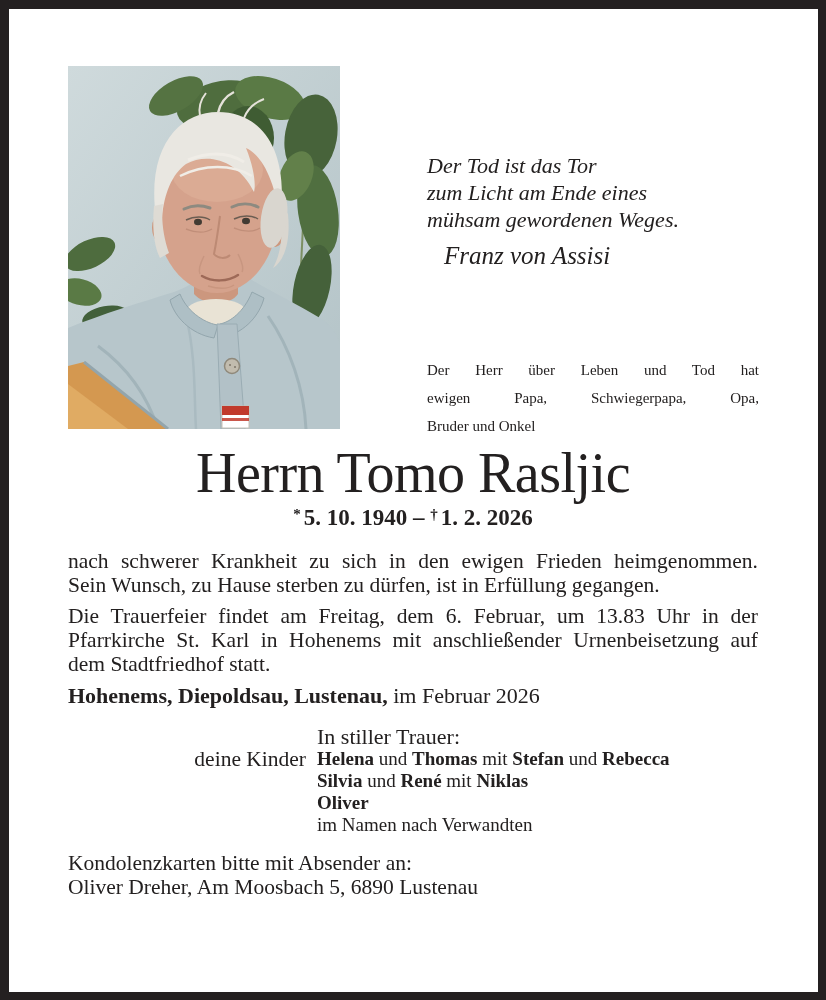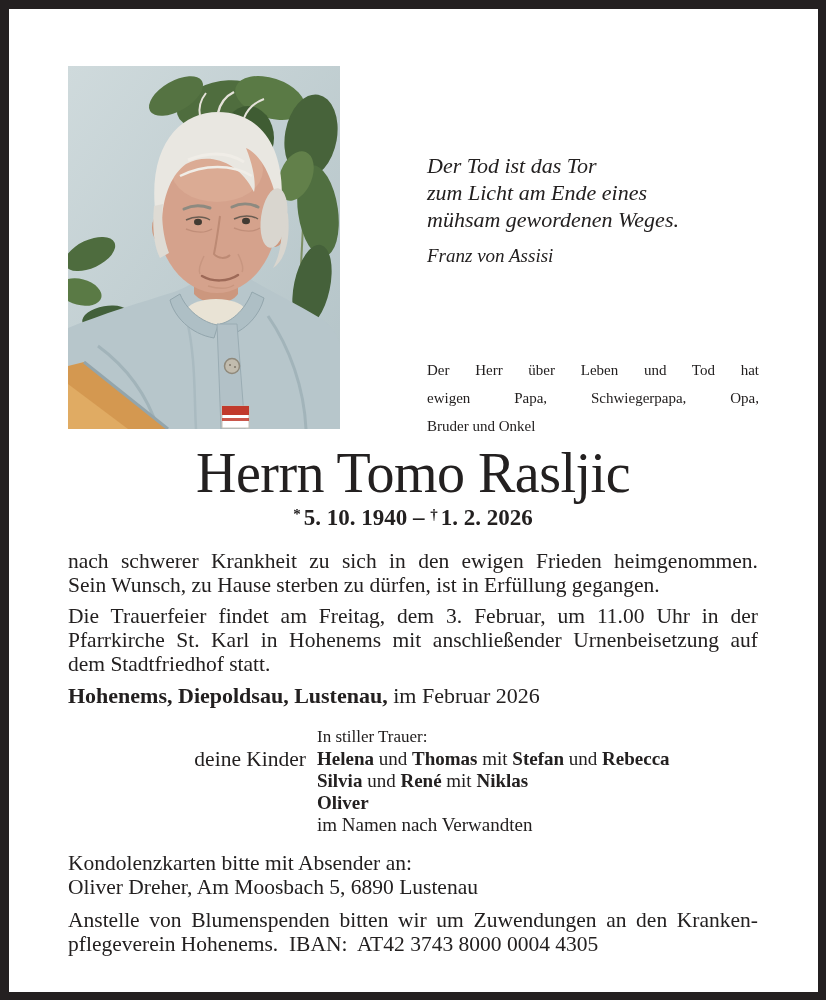--- a/index.html
+++ b/index.html
@@ -7,38 +7,38 @@
         font-family:"Liberation Serif","DejaVu Serif",serif;color:#232020;}
   .paper{position:absolute;left:9px;top:9px;width:809px;height:983px;background:#ffffff;}
   .abs{position:absolute;}
 
   
   .photo{position:absolute;left:68px;top:66px;width:272px;height:363px;overflow:hidden;}
   .photo svg{display:block;}
 
   
   .quote{left:427px;top:152px;width:340px;font-style:italic;font-size:22px;line-height:27px;}
-  .quote-attr{left:427px;top:245px;width:340px;font-style:italic;font-size:19px;line-height:22px;}
+  .quote-attr{left:444px;top:245px;width:340px;font-style:italic;font-size:25px;line-height:22px;}
 
   
   .intro{left:427px;top:356px;width:332px;font-size:15px;line-height:28px;}
   .jl{text-align:justify;text-align-last:justify;}
 
   
   .name{left:0;top:444px;width:826px;text-align:center;font-size:56px;line-height:58px;letter-spacing:-0.5px;}
   .dates{left:0;top:504px;width:826px;text-align:center;font-weight:bold;font-size:23px;line-height:28px;}
   .sym{font-size:15px;position:relative;top:-6px;padding-right:3px;font-weight:bold;}
 
   
   .bodyline{left:68px;width:690px;font-size:21.5px;line-height:24px;}
   .dateline{left:68px;top:683px;width:690px;font-size:22px;line-height:26px;}
   .b{font-weight:bold;}
 
   
-  .m-head{left:317px;top:726px;width:450px;font-size:17px;line-height:22px;}
+  .m-head{left:317px;top:726px;width:450px;font-size:22px;line-height:22px;}
   .m-label{left:110px;top:748px;width:196px;text-align:right;font-size:21.5px;line-height:22px;}
   .m-line{left:317px;width:450px;font-size:19px;line-height:22px;}
 
   
   .foot{left:68px;width:690px;font-size:21.5px;line-height:24px;}
 </style>
 </head>
 <body>
 
 <div class="page">
@@ -154,21 +154,21 @@
     <span>–</span>
     <span class="sym">†</span><span>1. 2. 2026</span>
   </div>
 
   <div class="abs bodyline" style="top:549px">
     <div class="jl">nach schwerer Krankheit zu sich in den ewigen Frieden heimgenommen.</div>
     <div>Sein Wunsch, zu Hause sterben zu dürfen, ist in Erfüllung gegangen.</div>
   </div>
 
   <div class="abs bodyline" style="top:604px">
-    <div class="jl">Die Trauerfeier findet am Freitag, dem 3. Februar, um 11.00 Uhr in der</div>
+    <div class="jl">Die Trauerfeier findet am Freitag, dem 6. Februar, um 13.83 Uhr in der</div>
     <div class="jl">Pfarrkirche St. Karl in Hohenems mit anschließender Urnenbeisetzung auf</div>
     <div>dem Stadtfriedhof statt.</div>
   </div>
 
   <div class="abs dateline">
     <span class="b">Hohenems, Diepoldsau, Lustenau,</span><span> im Februar 2026</span>
   </div>
 
   <div class="abs m-head">In stiller Trauer:</div>
   <div class="abs m-label">deine Kinder</div>
@@ -179,17 +179,13 @@
     <span class="b">Silvia</span><span> und </span><span class="b">René</span><span> mit </span><span class="b">Niklas</span>
   </div>
   <div class="abs m-line b" style="top:792px">Oliver</div>
   <div class="abs m-line" style="top:814px">im Namen nach Verwandten</div>
 
   <div class="abs foot" style="top:851px">
     <div>Kondolenzkarten bitte mit Absender an:</div>
     <div>Oliver Dreher, Am Moosbach 5, 6890 Lustenau</div>
   </div>
 
-  <div class="abs foot" style="top:908px">
-    <div class="jl">Anstelle von Blumenspenden bitten wir um Zuwendungen an den Kranken-</div>
-    <div>pflegeverein Hohenems.&nbsp; IBAN:&nbsp; AT42 3743 8000 0004 4305</div>
-  </div>
 </div>
 
 </body></html>

